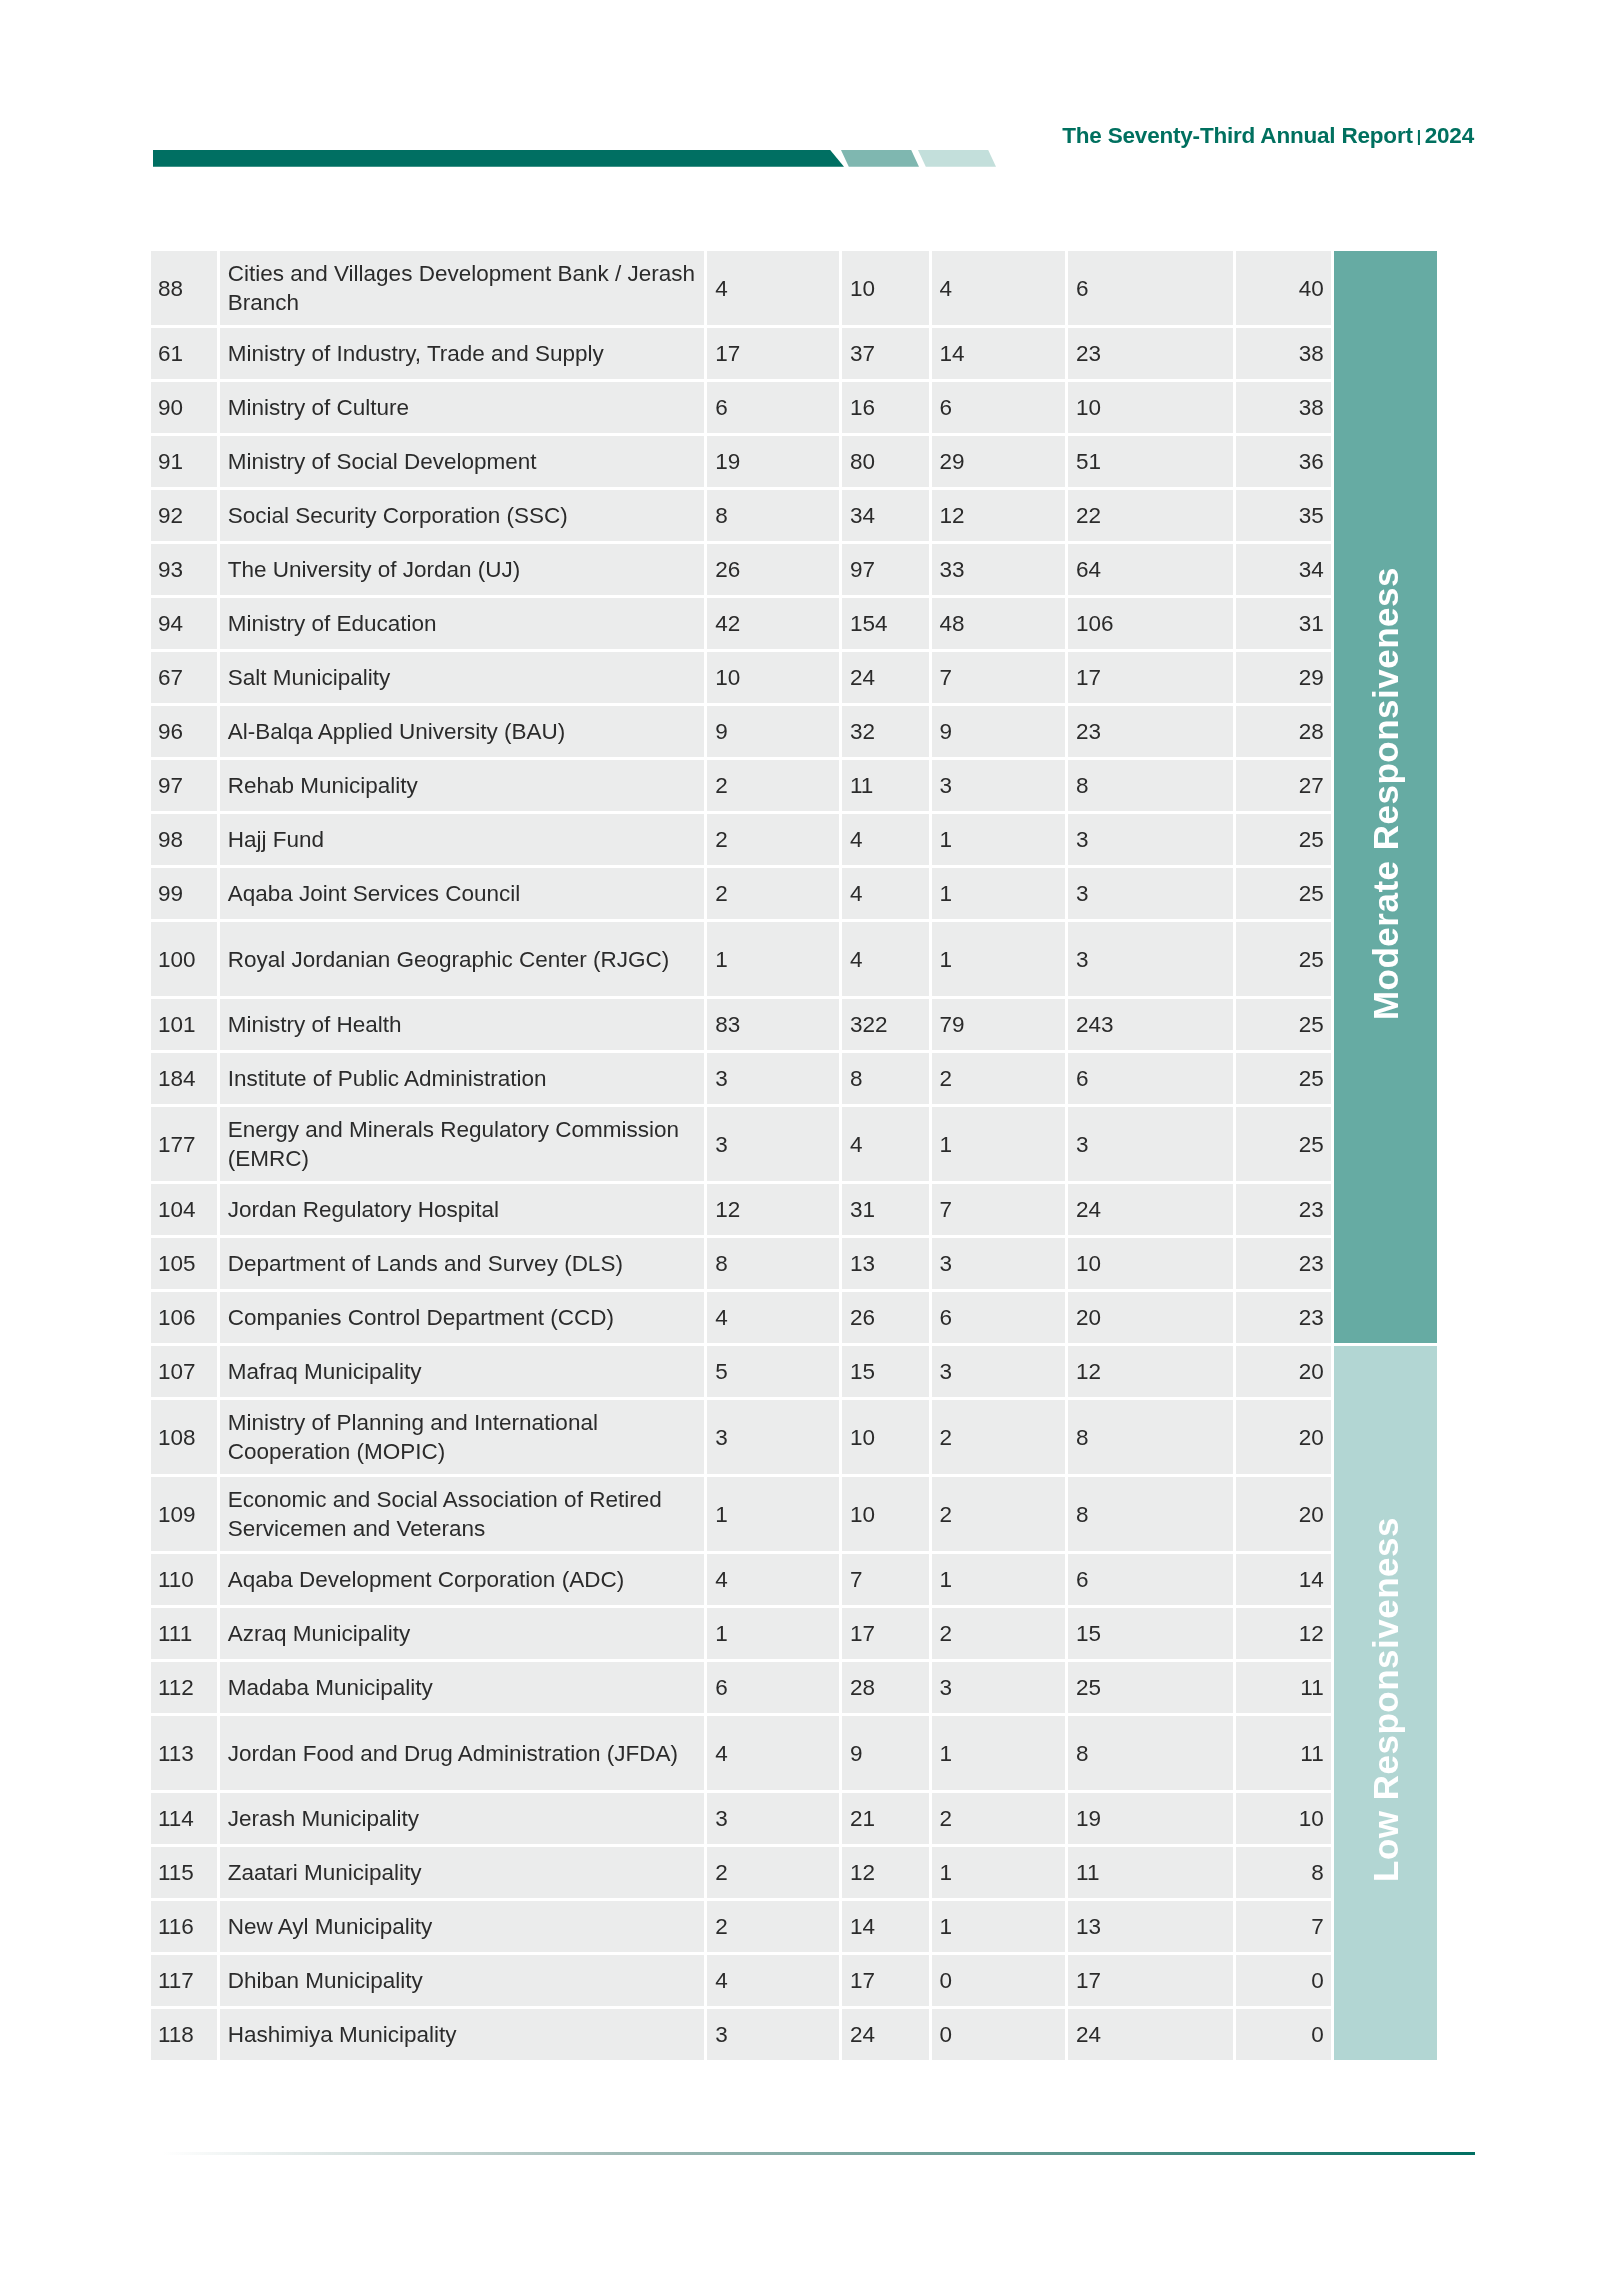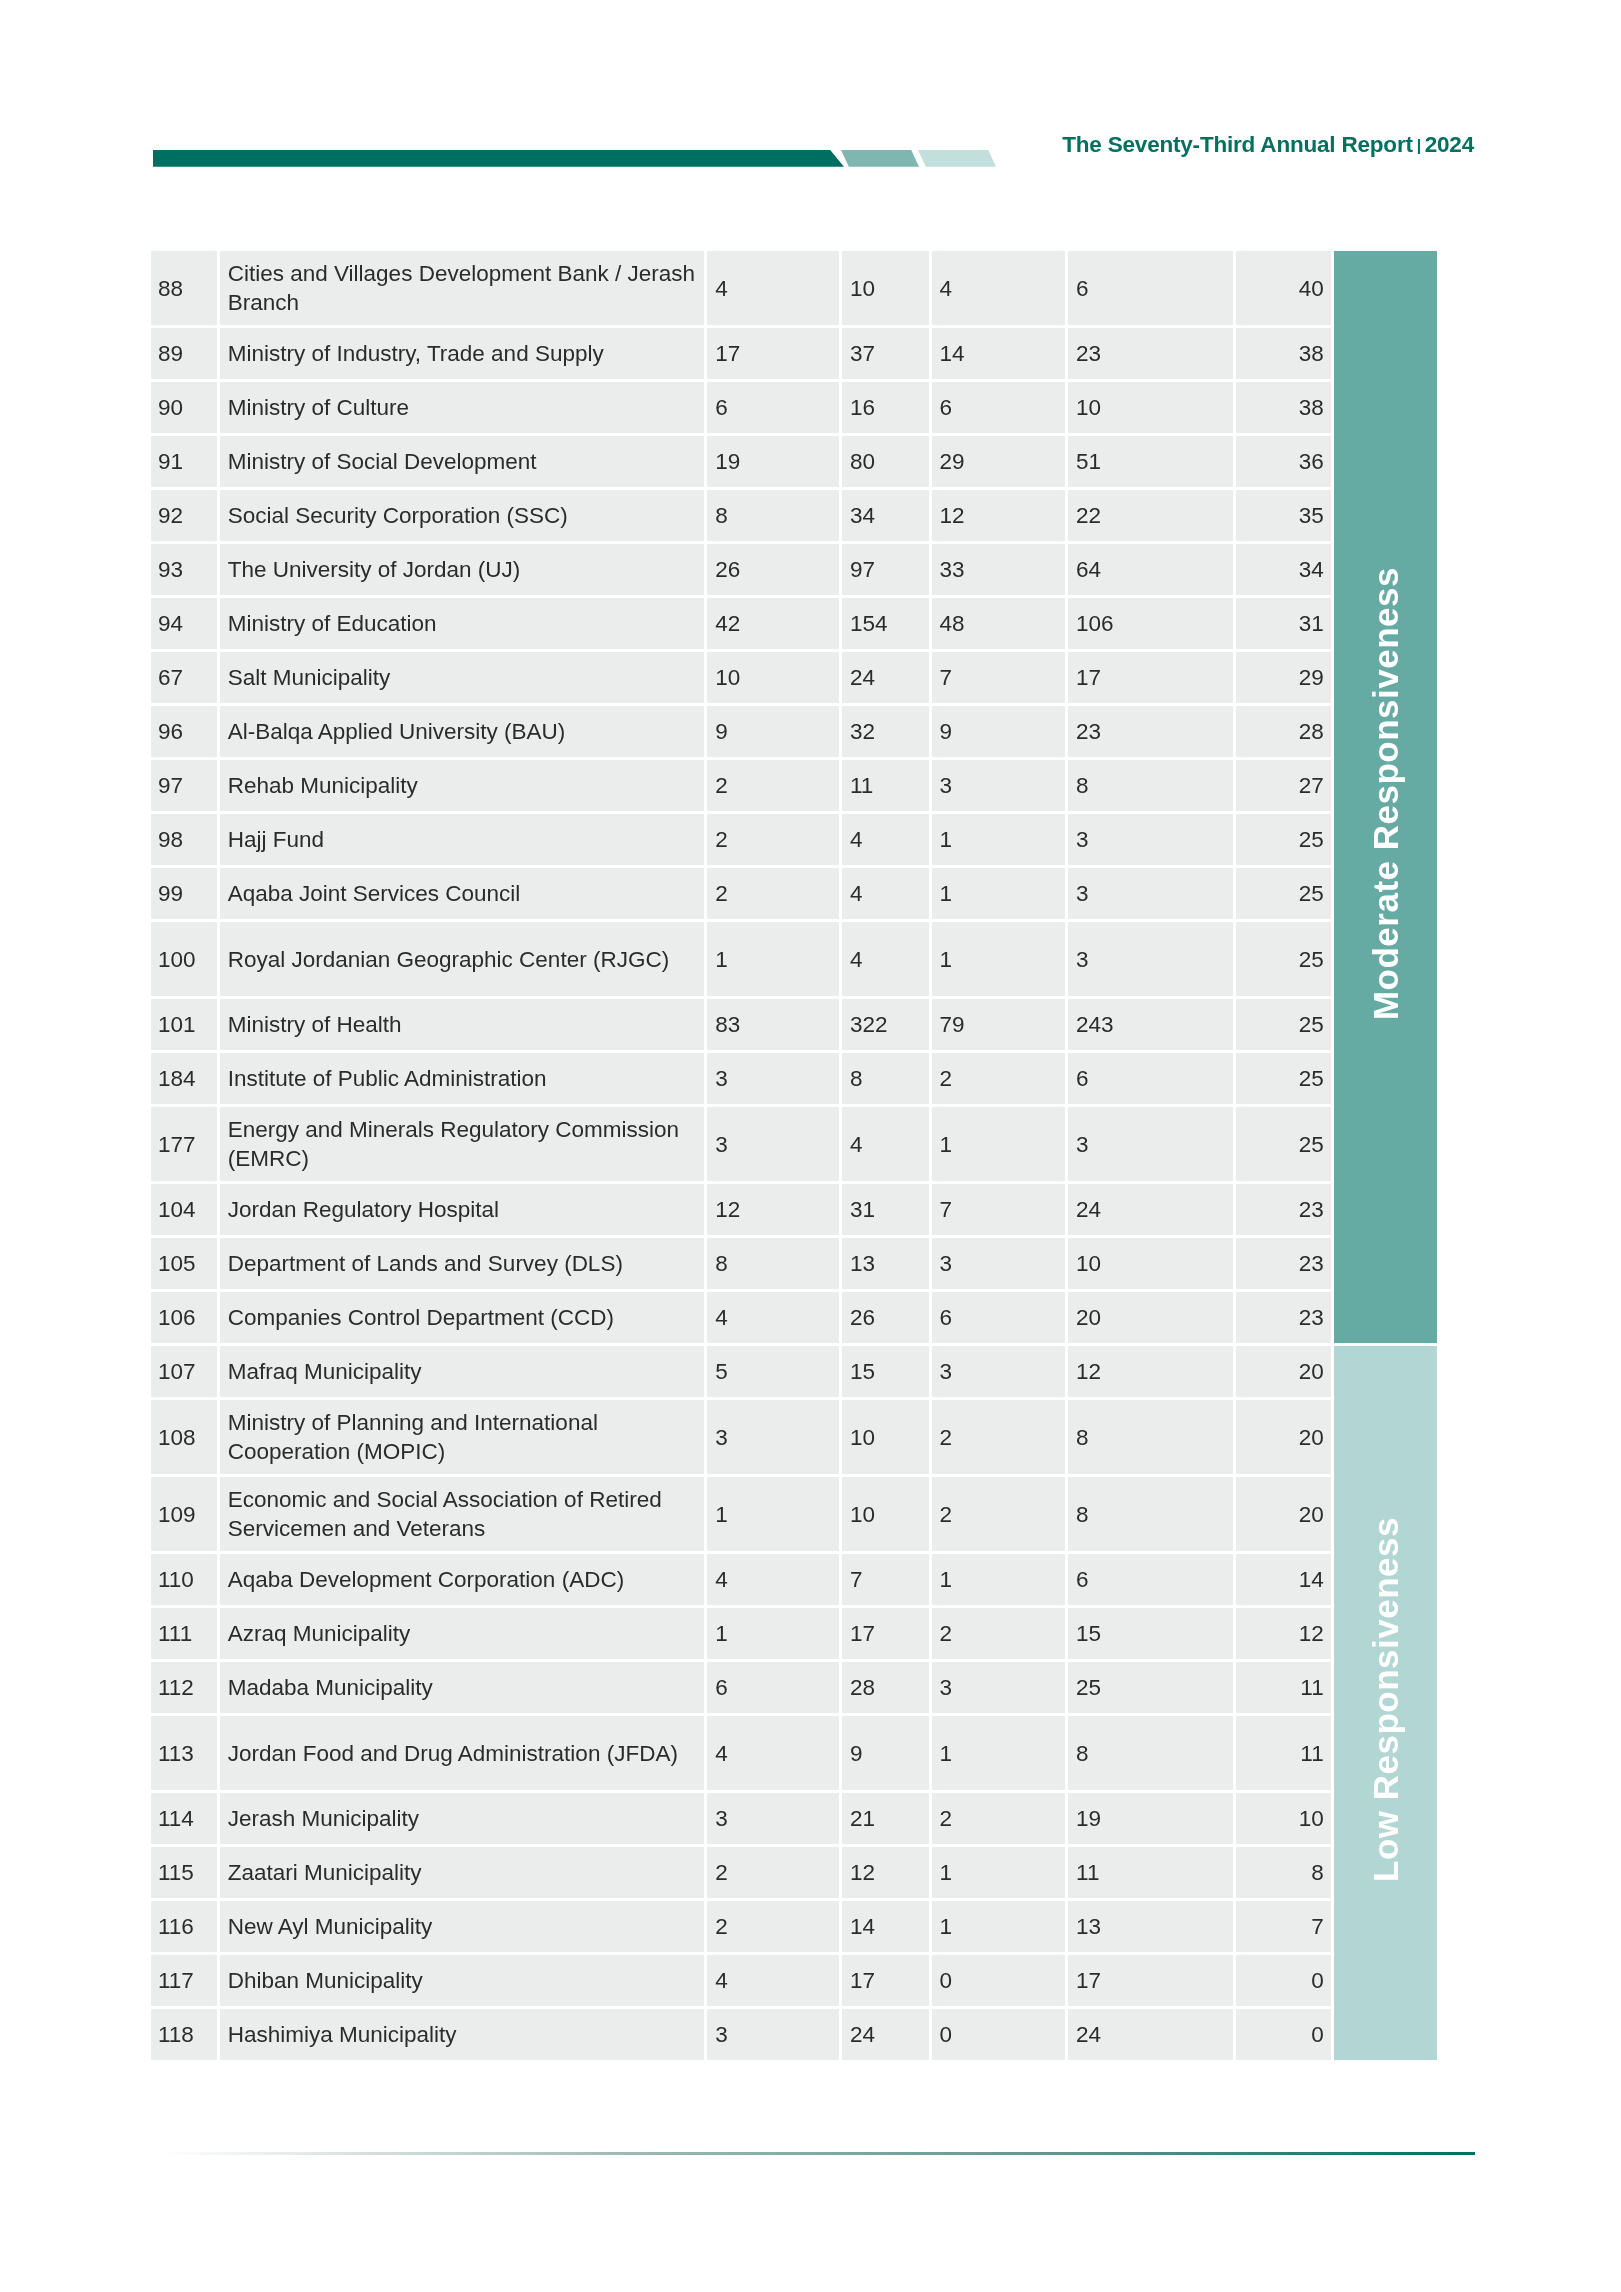--- a/index.html
+++ b/index.html
@@ -1,21 +1,21 @@
 <!DOCTYPE html>
 <html><head>
 <meta charset="utf-8">
 <style>
   html, body { margin:0; padding:0; background:#ffffff; }
   body { width:1621px; height:2293px; position:relative; font-family:"Liberation Sans", sans-serif; color:#2a2a2a; }
   .hdr-bar { position:absolute; top:150px; height:16.7px; }
   .hdr-bar.b1 { left:153px; width:691px; background:#006f62; clip-path:polygon(0 0,98% 0,100% 100%,0 100%); }
   .hdr-bar.b2 { left:841px; width:78px; background:#7fb7b0; clip-path:polygon(0 0,90% 0,100% 100%,10% 100%); }
   .hdr-bar.b3 { left:918px; width:78px; background:#c3dfdb; clip-path:polygon(0 0,90% 0,100% 100%,10% 100%); }
-  .hdr-title { position:absolute; top:132px; right:147px; font-size:22.5px; font-weight:bold; color:#00705f; letter-spacing:-0.2px; white-space:nowrap;text-align:right; }
+  .hdr-title { position:absolute; top:123px; right:147px; font-size:22.5px; font-weight:bold; color:#00705f; letter-spacing:-0.2px; white-space:nowrap;text-align:right; }
   .hdr-title .sep { font-size:15.7px; font-weight:bold; margin:0 3.9px; position:relative; top:-1px; }
   .table-wrap { position:absolute; left:152px; top:252px; width:1290px; }
   table { border-collapse:separate; border-spacing:3.9px 3.9px; margin:-3.9px; table-layout:fixed; }
   td { background:#ebecec; font-size:22.5px; line-height:29px; padding:0 7.8px; vertical-align:middle; color:#2b2b2b; }
   td.rank { width:52px; padding:0 6.9px; }
   td.name { width:469px; }
   td.n1 { width:116px; }
   td.n2 { width:71px; }
   td.n3 { width:118px; }
   td.n4 { width:149px; }
@@ -43,21 +43,21 @@
           <td class="rank">88</td>
           <td class="name">Cities and Villages Development Bank / Jerash Branch</td>
           <td class="n1">4</td>
           <td class="n2">10</td>
           <td class="n3">4</td>
           <td class="n4">6</td>
           <td class="n5">40</td>
           <td class="band moderate" rowspan="19"><span class="band-label">Moderate Responsiveness</span></td>
         </tr>
         <tr class="single">
-          <td class="rank">89</td>
+          <td class="rank">61</td>
           <td class="name">Ministry of Industry, Trade and Supply</td>
           <td class="n1">17</td>
           <td class="n2">37</td>
           <td class="n3">14</td>
           <td class="n4">23</td>
           <td class="n5">38</td>
         </tr>
         <tr class="single">
           <td class="rank">90</td>
           <td class="name">Ministry of Culture</td>

